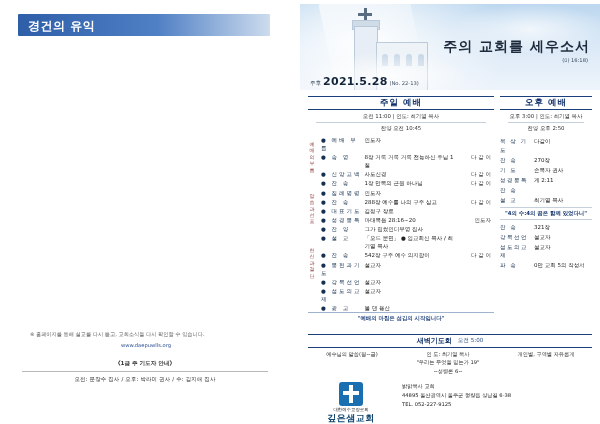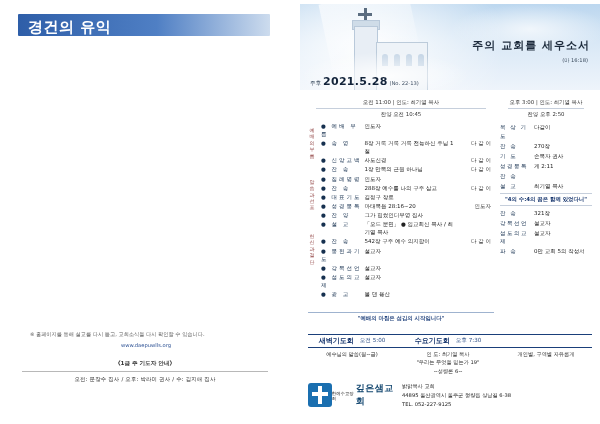--- a/index.html
+++ b/index.html
@@ -30,21 +30,21 @@
   .left-title-bar {
     position: absolute;
     left: 18px; top: 14px;
     width: 252px; height: 22px;
     background: linear-gradient(to right, #2e5ea8 0%, #4f7fc4 55%, #cddcee 100%);
     border-radius: 1px;
   }
   .left-title-bar .txt {
     position: absolute;
     left: 10px; top: 4px;
-    font-size: 15px;
+    font-size: 12px;
     font-weight: bold;
     color: #ffffff;
     letter-spacing: 0.5px;
   }
   .left-note {
     position: absolute;
     left: 30px; top: 330px;
     width: 232px;
     font-size: 5.2px;
     color: #5b5b5b;
@@ -164,21 +164,21 @@
   }
   .church .win {
     position: absolute;
     width: 6px; height: 12px;
     background: #c6d6e6;
     border-radius: 3px 3px 0 0;
   }
   .hero .title {
     position: absolute;
     right: 10px; top: 34px;
-    font-size: 11px;
+    font-size: 14px;
     font-weight: bold;
     color: #1d2b3c;
     letter-spacing: 1px;
   }
   .hero .verse {
     position: absolute;
     right: 12px; top: 53px;
     font-size: 5.2px;
     color: #3a4a5c;
   }
@@ -337,20 +337,21 @@
   .wk {
     position: absolute;
     left: 8px; top: 334px;
     width: 284px;
   }
   .wk-head {
     display: flex;
     border-top: 1.1px solid #1a3f7a;
     border-bottom: 1.1px solid #1a3f7a;
     height: 12px;
+    justify-content: center;
   }
   .wk-head div {
     font-size: 7px;
     font-weight: bold;
     color: #10306a;
     display: flex;
     align-items: center;
     justify-content: center;
     gap: 6px;
   }
@@ -374,21 +375,21 @@
   .footer {
     position: absolute;
     left: 8px; top: 382px;
     width: 284px;
     display: flex;
     align-items: flex-start;
   }
   .logo-box {
     width: 86px;
     display: flex;
-    flex-direction: row;
+    flex-direction: column;
     align-items: center;
   }
   .logo-mark {
     width: 24px; height: 24px;
     position: relative;
   }
   .logo-mark .sq {
     position: absolute;
     left: 0; top: 0;
     width: 24px; height: 24px;
@@ -470,20 +471,25 @@
 
       <div class="date-line">
         <span>주후</span>
         <span class="big">2021.5.28</span>
         <span class="no">(No. 22-13)</span>
       </div>
     </div>
 
     <div class="grid">
 
+      <div class="svc-head">
+        <div class="cell c-left">주일 예배</div>
+        <div class="c-gap"></div>
+        <div class="cell c-right">오후 예배</div>
+      </div>
 
       <div class="svc-sub">
         <div class="c-left">
           <div>오전 11:00 | 인도: 최기열 목사</div>
           <div class="rule"></div>
           <div>찬양 오전 10:45</div>
         </div>
         <div class="c-gap"></div>
         <div class="c-right">
           <div>오후 3:00 | 인도: 최기열 목사</div>
@@ -641,24 +647,20 @@
     </div>
 
     <div class="motto">"예배의 마침은 섬김의 시작입니다"</div>
 
     <div class="wk">
       <div class="wk-head">
         <div class="w1">
           <span>새벽기도회</span>
           <span class="t">오전 5:00</span>
         </div>
-        <div class="w2">
-          <span>수요기도회</span>
-          <span class="t">오후 7:30</span>
-        </div>
       </div>
       <div class="wk-body">
         <div class="w1">
           <div>예수님의 말씀(월~금)</div>
         </div>
         <div class="w2">
           <div>인 도: 최기열 목사</div>
           <div>"우리는 무엇을 믿는가 19"</div>
           <div>~성령론 6~</div>
         </div>

